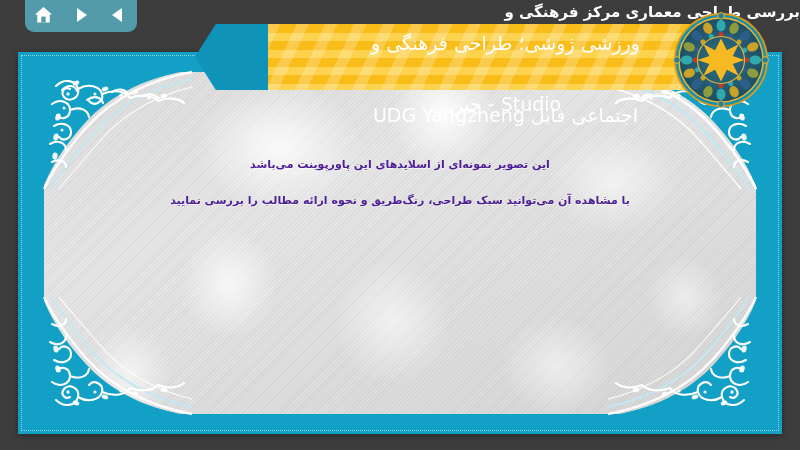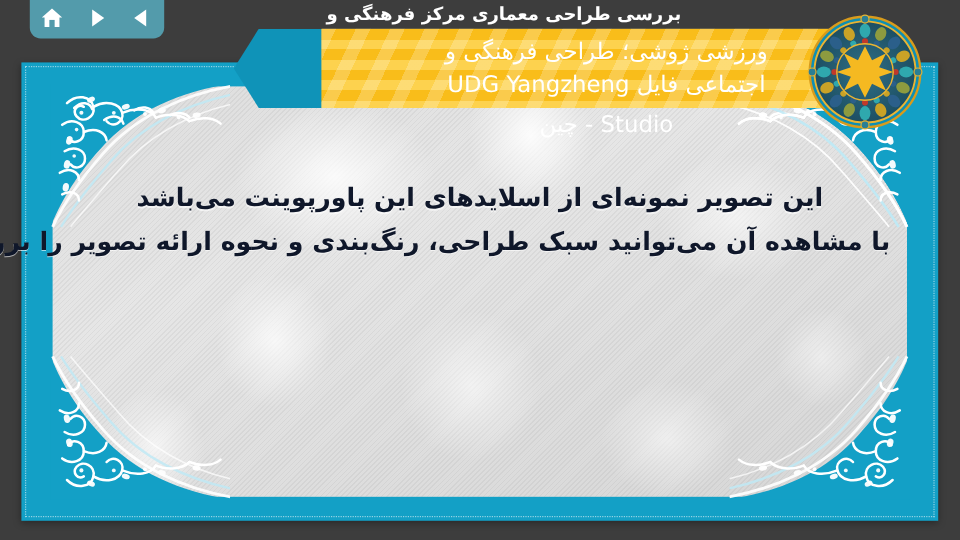--- a/index.html
+++ b/index.html
@@ -37,21 +37,21 @@
     display:flex; align-items:center; justify-content:center;
     cursor:pointer;
   }
   .navbtn svg { display:block; }
 
   
   #title-bar-top {
     position:absolute;
     left:0; top:0; width:800px; height:24px;
     z-index:30;
-    display:flex; align-items:center; justify-content:center;
+    display:flex; align-items:center; 
     pointer-events:none;
   }
   #title-line-1 {
     color:#ffffff;
     font-size:15px;
     font-weight:bold;
     line-height:24px;
     white-space:nowrap;
     text-align:center;
     padding-left:40px;
@@ -81,20 +81,21 @@
         #fdd24e 9px, #fdd24e 17px);
     display:flex; flex-direction:column;
     align-items:center; justify-content:center;
   }
   #yellow-band .tl {
     color:#ffffff;
     font-size:19px;
     line-height:28px;
     white-space:nowrap;
     text-align:center;
+    margin-top:44px;
   }
 
   #title-line-4 {
     position:absolute;
     left:268px; top:90px;
     width:475px; height:28px;
     z-index:25;
     color:#ffffff;
     font-size:19px;
     line-height:28px;
@@ -154,22 +155,22 @@
 
   
   #body-text {
     position:absolute;
     left:40px; top:95px; right:40px;
     z-index:12;
     text-align:center;
     direction:rtl;
   }
   #body-text .bl {
-    color:#0f172a;
-    font-size:21px;
+    color:#4c1d95;
+    font-size:11px;
     font-weight:bold;
     line-height:36px;
     white-space:nowrap;
     text-shadow:0 1px 0 rgba(255,255,255,0.6);
   }
 </style>
 </head>
 <body>
 
 <div id="stage">
@@ -422,17 +423,17 @@
         <ellipse cx="16" cy="47" rx="2.6" ry="3.6" transform="rotate(18 16 47)"></ellipse>
         <ellipse cx="14" cy="67" rx="2.6" ry="3.6" transform="rotate(14 14 67)"></ellipse>
         <circle cx="26" cy="24" r="1.7"></circle>
         <circle cx="53" cy="24" r="1.6"></circle>
         <circle cx="79" cy="25" r="1.6"></circle>
       </g>
     </svg>
 
     <div id="body-text">
       <div class="bl">این تصویر نمونه‌ای از اسلایدهای این پاورپوینت می‌باشد</div>
-      <div class="bl">با مشاهده آن می‌توانید سبک طراحی، رنگ‌بندی و نحوه ارائه تصویر را بررسی نمایید</div>
+      <div class="bl">با مشاهده آن می‌توانید سبک طراحی، رنگ‌طریق و نحوه ارائه مطالب را بررسی نمایید</div>
     </div>
   </div>
 
 </div>
 
 </body></html>

